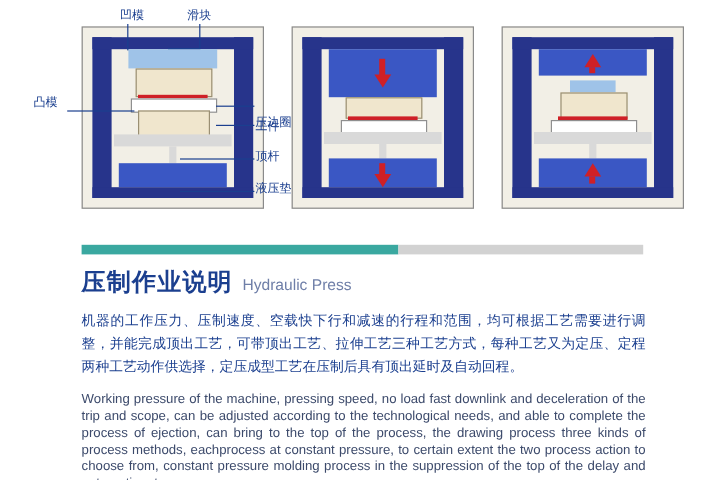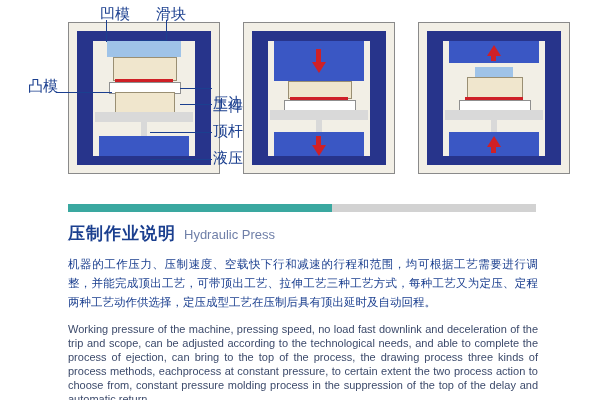--- a/index.html
+++ b/index.html
@@ -45,38 +45,38 @@
     border-top:11px solid #cf2026;
   }
   .arrow-up-red{
     border-left:7px solid transparent;border-right:7px solid transparent;
     border-bottom:11px solid #cf2026;
   }
   .arrow-stem{position:absolute;background:#cf2026;width:5px;}
 
   
   .lbl{
-    position:absolute;font-size:15px;color:#1b2a6b;white-space:nowrap;
+    position:absolute;font-size:10px;color:#1b2a6b;white-space:nowrap;
     line-height:11px;
   }
   .lbl.cn{color:#1b3f8f;}
   .leader{position:absolute;background:#1b3f8f;}
   .leader.h{height:1px;}
   .leader.v{width:1px;}
 
   
   .bar-wrap{position:absolute;left:68px;top:204px;width:468px;height:8px;}
   .bar-teal{position:absolute;left:0;top:0;width:264px;height:8px;background:#3aa8a0;}
   .bar-gray{position:absolute;left:264px;top:0;width:204px;height:8px;background:#d2d2d2;}
 
   
   .content{position:absolute;left:68px;top:222px;width:470px;}
   .title-row{display:flex;align-items:baseline;gap:8px;margin-bottom:10px;}
   .title-cn{
-    font-size:17px;color:#1b3f8f;font-weight:bold;letter-spacing:1px;
+    font-size:20px;color:#1b3f8f;font-weight:bold;letter-spacing:1px;
   }
   .title-en{
     font-size:13px;color:#6f7fa8;
   }
   .para-cn{
     font-size:11.5px;color:#1b3f8f;line-height:19px;text-align:justify;
     margin:0 0 10px 0;
   }
   .para-en{
     font-size:11px;color:#3c4a6b;line-height:14px;text-align:justify;

